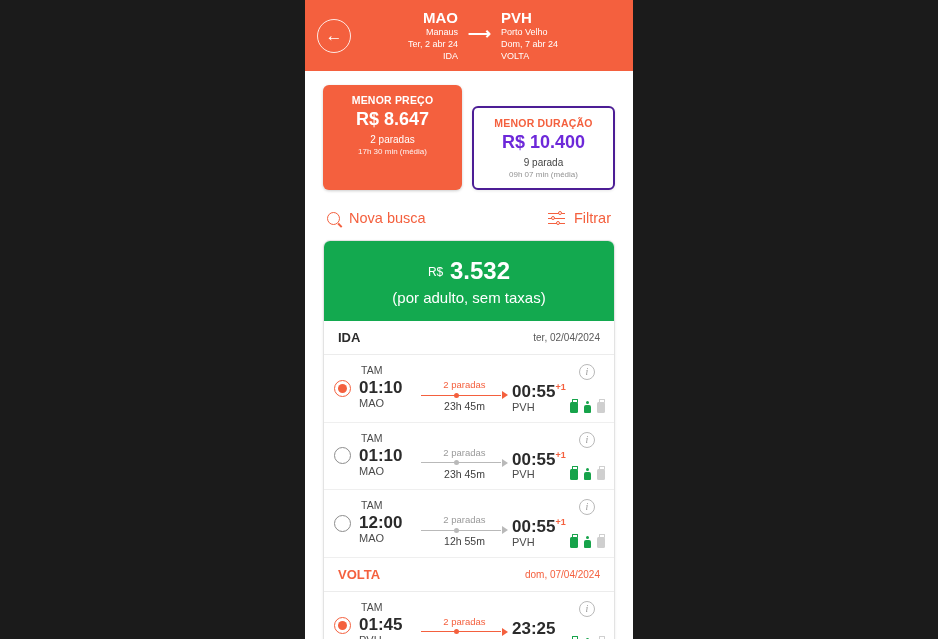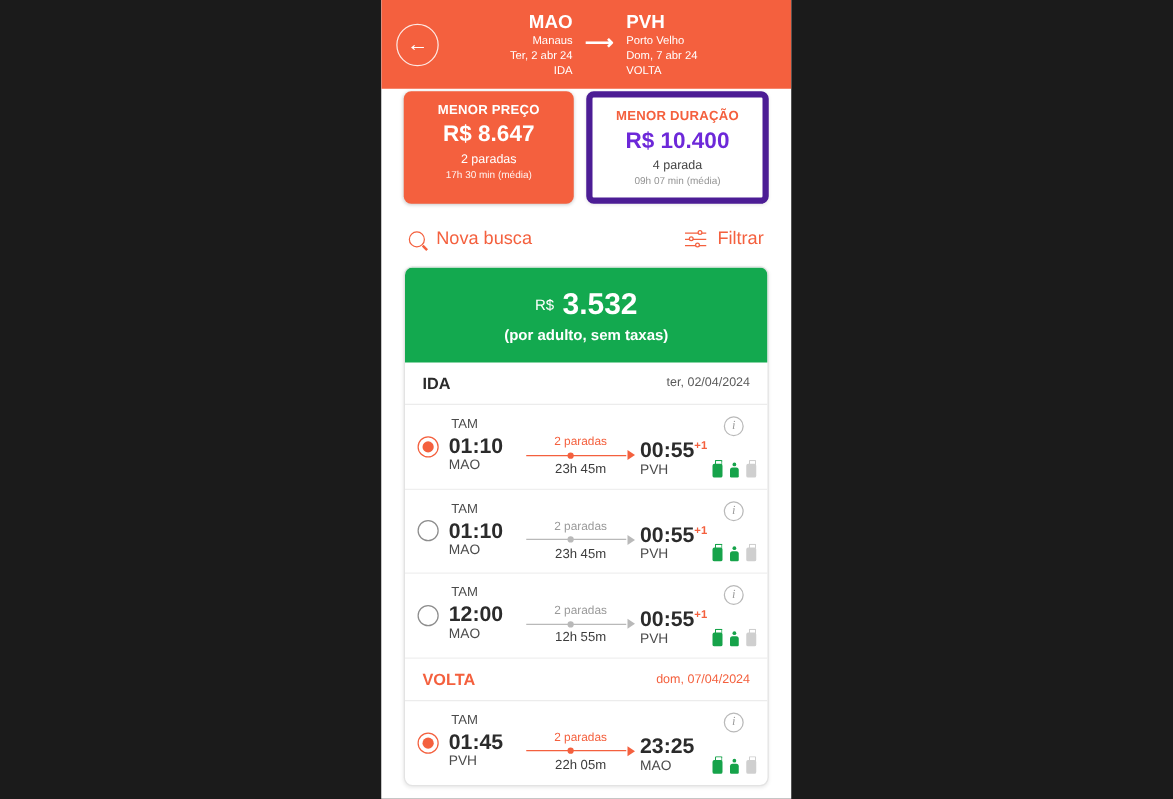--- a/index.html
+++ b/index.html
@@ -50,37 +50,38 @@
   .leg .code { font-size: 15px; font-weight: bold; line-height: 16px; }
   .leg .city { font-size: 9px; line-height: 12px; }
   .leg .date { font-size: 9px; line-height: 12px; }
   .leg .dir  { font-size: 9px; line-height: 12px; }
   .arrow { color: #fff; font-size: 16px; font-weight: bold; padding-top: 14px; }
 
   
   .cards {
     display: flex;
     gap: 10px;
-    padding: 2px 18px 0 18px;
+    padding: 14px 18px 0 18px;
   }
   .card {
     flex: 1;
     border-radius: 6px;
     padding: 9px 6px 9px 6px;
     text-align: center;
   }
   .card.price {
     background: #f4603e;
     color: #fff;
     box-shadow: 0 1px 3px rgba(0,0,0,.2);
   }
   .card.dur {
     background: #fff;
-    border: 5px solid #4c1d95;
+    border: 2px solid #4c1d95;
     box-shadow: 0 1px 3px rgba(0,0,0,.09);
+    margin-top: 21px;
   }
   .card .ttl { font-size: 10.5px; font-weight: bold; letter-spacing: .2px; }
   .card.dur .ttl { color: #f4603e; }
   .card .val { font-size: 18px; font-weight: bold; margin-top: 3px; }
   .card.dur .val { color: #6d28d9; }
   .card .sub { font-size: 10px; margin-top: 4px; }
   .card.dur .sub { color: #444; }
   .card .note { font-size: 8px; margin-top: 2px; opacity: .92; }
   .card.dur .note { color: #8a8a8a; }
 
@@ -133,21 +134,21 @@
     box-shadow: 0 1px 3px rgba(0,0,0,.08);
   }
   .price-bar {
     background: #13a94f;
     color: #fff;
     text-align: center;
     padding: 17px 0 15px 0;
   }
   .price-bar .big { font-size: 24px; font-weight: bold; line-height: 26px; }
   .price-bar .big small { font-size: 12px; font-weight: normal; vertical-align: 3px; }
-  .price-bar .sub { font-size: 12px; font-weight: bold; margin-top: 4px; }
+  .price-bar .sub { font-size: 15px; font-weight: normal; margin-top: 4px; }
 
   .sec-head {
     display: flex;
     align-items: center;
     justify-content: space-between;
     padding: 9px 14px;
     border-bottom: 1px solid #ececec;
   }
   .sec-head .lab { font-size: 13px; font-weight: bold; color: #2b2b2b; }
   .sec-head .dt  { font-size: 10px; color: #5a5a5a; }
@@ -270,21 +271,21 @@
   <div class="cards">
     <div class="card price">
       <div class="ttl">MENOR PREÇO</div>
       <div class="val">R$ 8.647</div>
       <div class="sub">2 paradas</div>
       <div class="note">17h 30 min (média)</div>
     </div>
     <div class="card dur">
       <div class="ttl">MENOR DURAÇÃO</div>
       <div class="val">R$ 10.400</div>
-      <div class="sub">4 parada</div>
+      <div class="sub">9 parada</div>
       <div class="note">09h 07 min (média)</div>
     </div>
   </div>
 
   <div class="actions">
     <div class="action">
       <span class="mag"></span>
       <span>Nova busca</span>
     </div>
     <div class="action">

